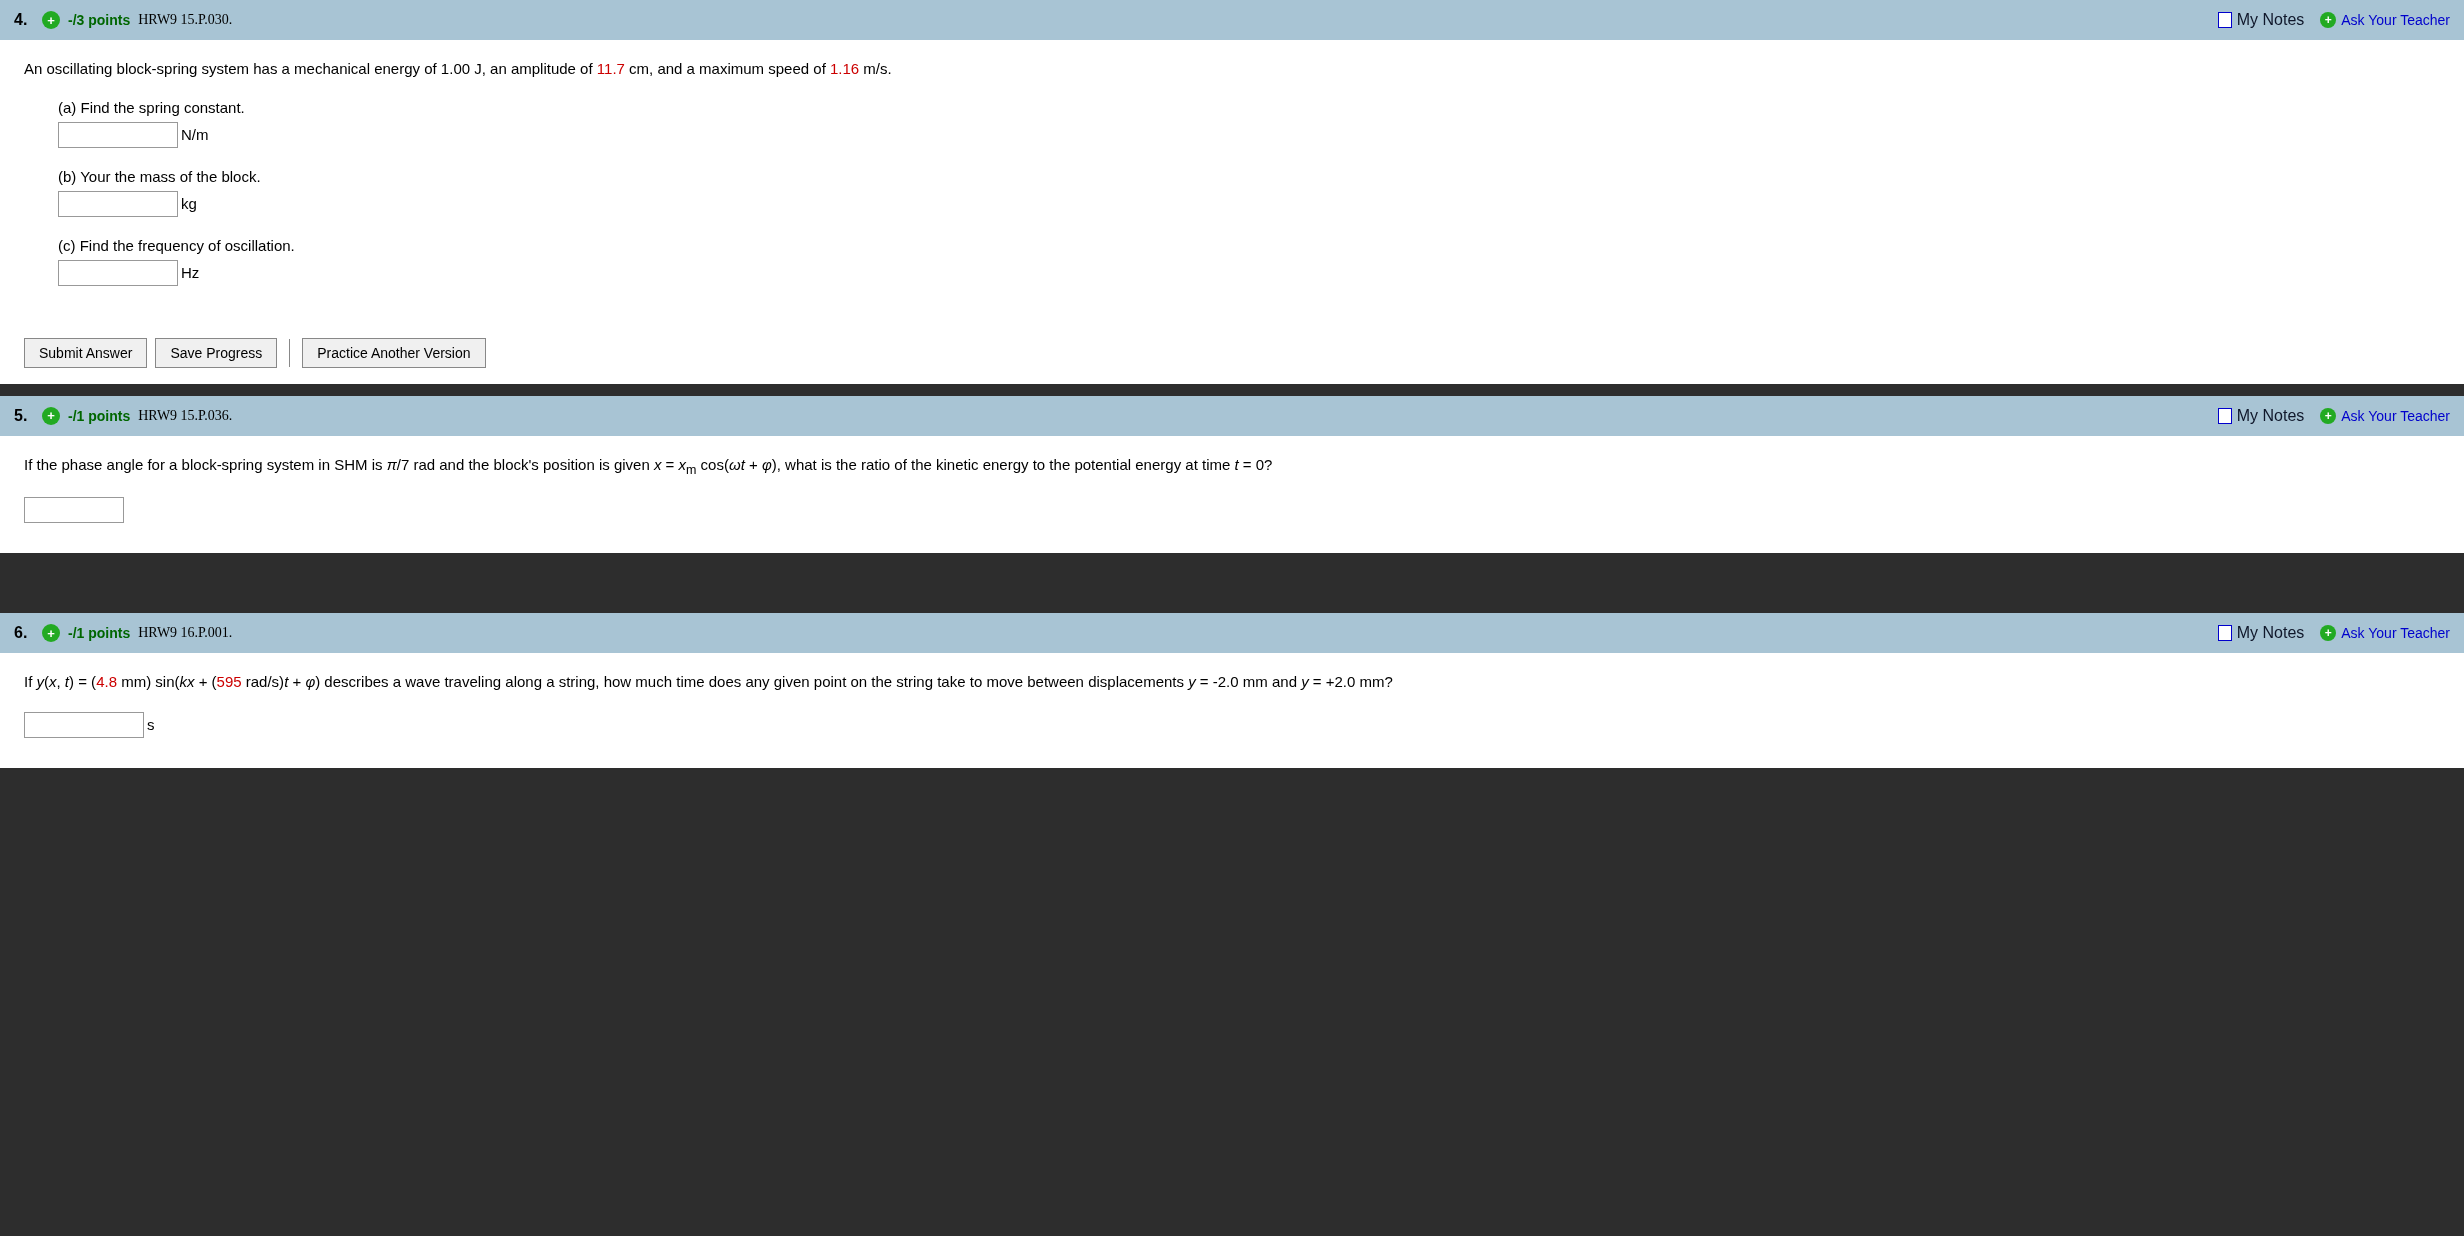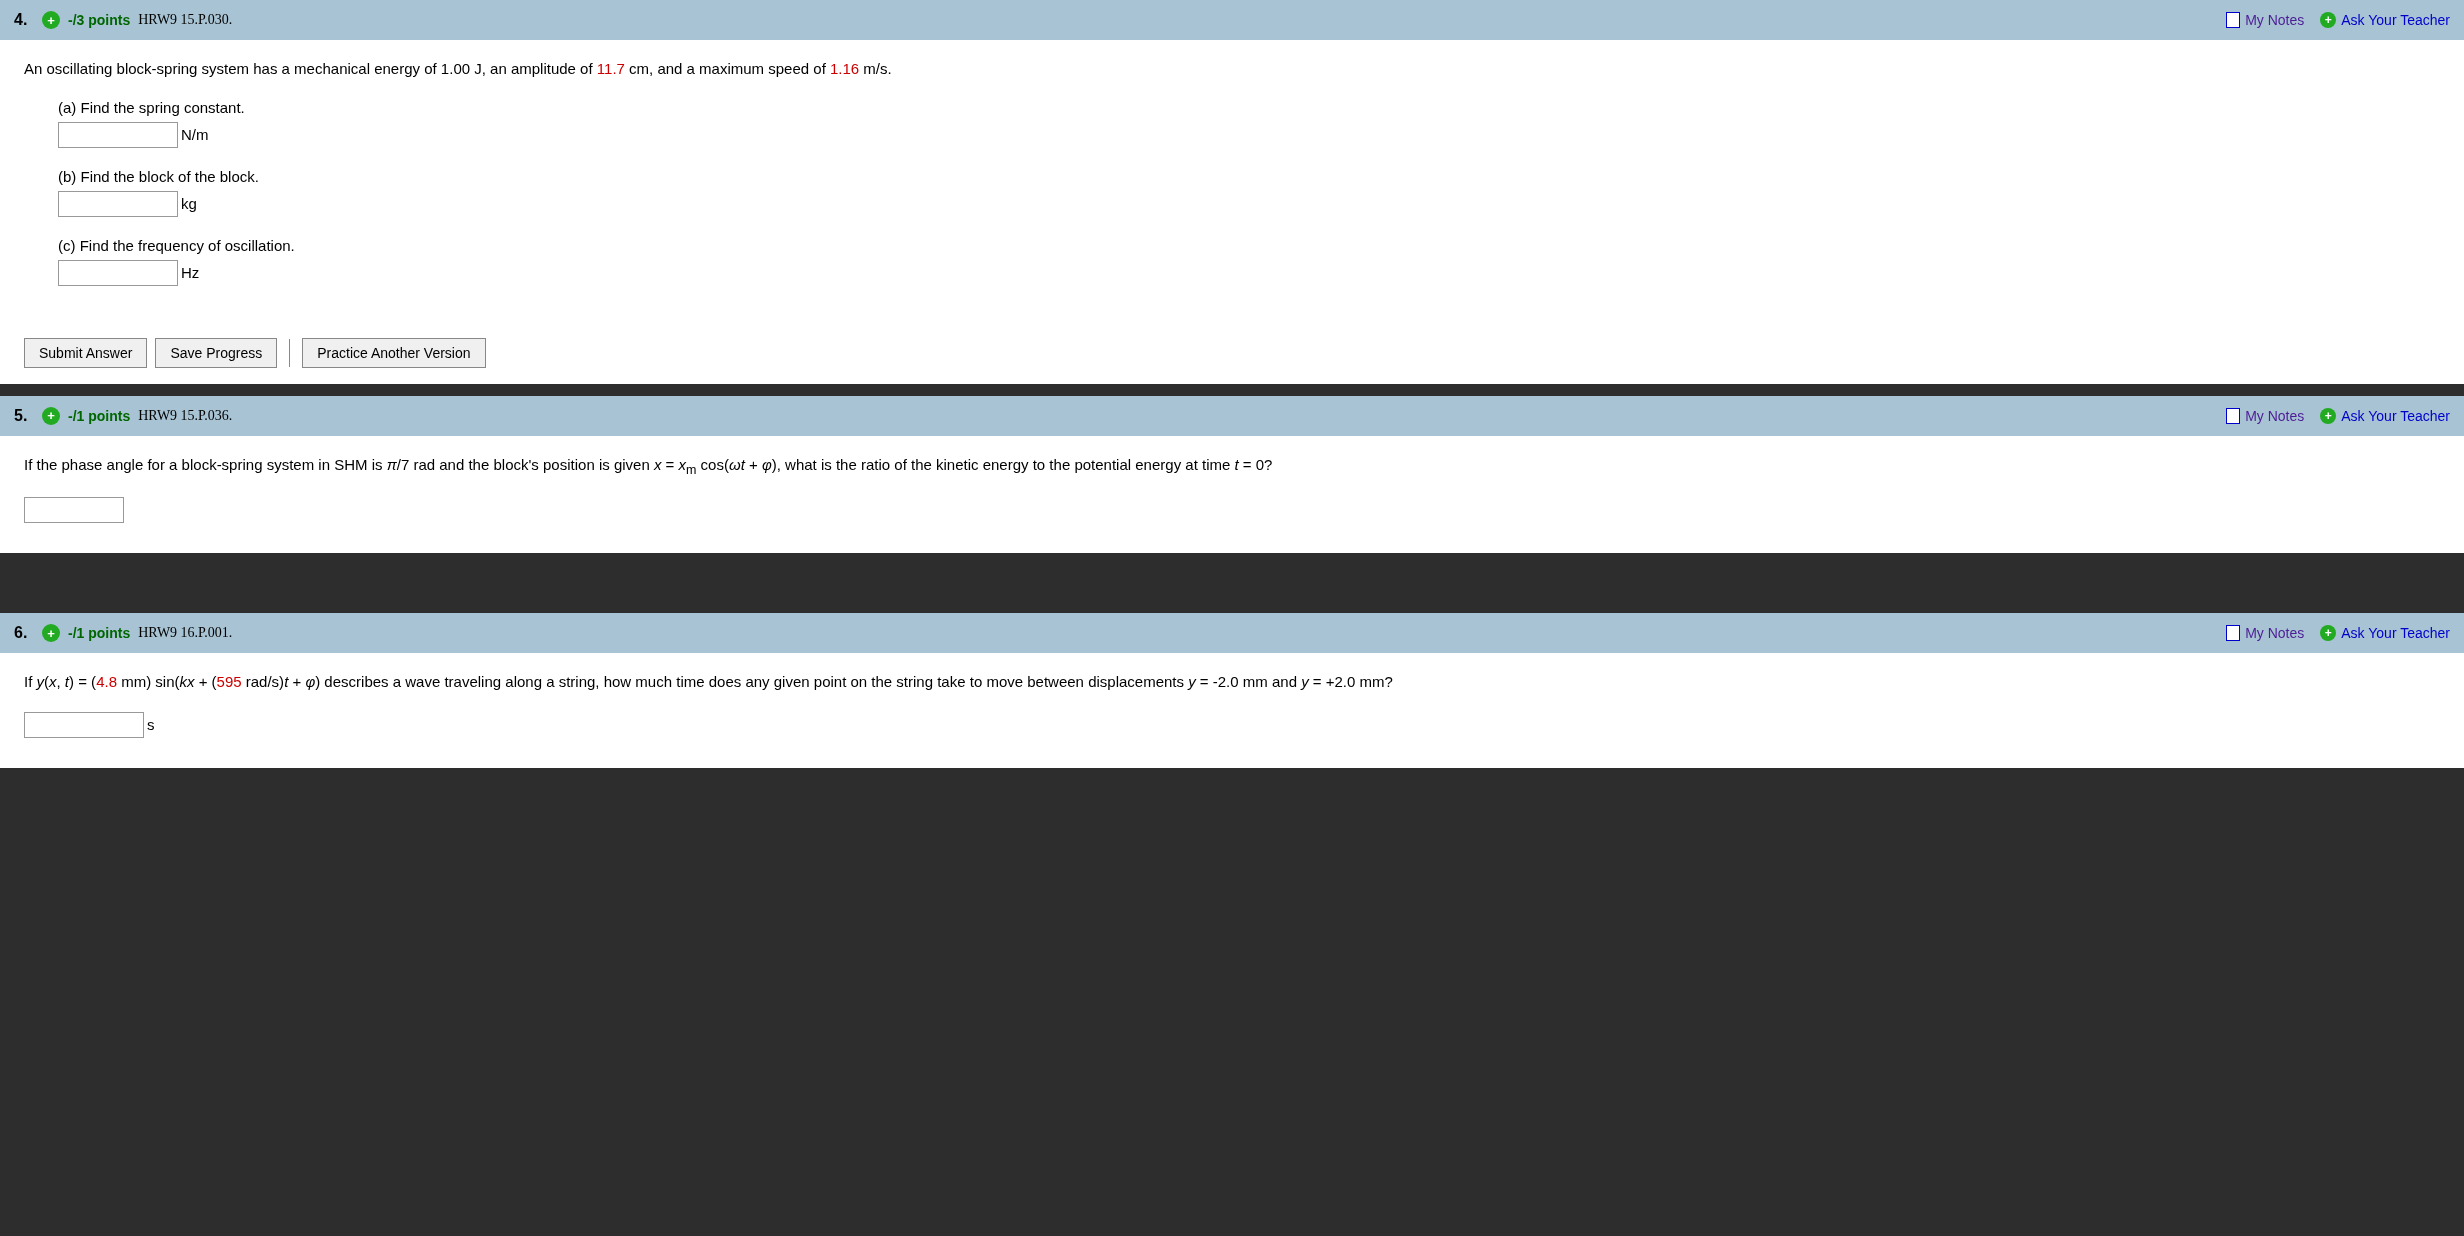--- a/index.html
+++ b/index.html
@@ -59,23 +59,24 @@
     }
 
     .header-right {
       display: flex;
       align-items: center;
       gap: 16px;
     }
 
     .my-notes-btn {
       display: flex;
+      align-items: center;
       gap: 5px;
-      color: #4c1d95;
-      font-size: 14px;
+      color: #0f172a;
+      font-size: 16px;
       cursor: pointer;
       text-decoration: none;
     }
 
     .notes-icon {
       width: 14px;
       height: 16px;
       border: 1.5px solid #0000cc;
       background: white;
       flex-shrink: 0;
@@ -239,21 +240,21 @@
 
     <div class="sub-question">
       <div class="sub-question-label">(a) Find the spring constant.</div>
       <div class="input-row">
         <input type="text" class="answer-input" style="">
         <span class="unit-label">N/m</span>
       </div>
     </div>
 
     <div class="sub-question">
-      <div class="sub-question-label">(b) Find the block of the block.</div>
+      <div class="sub-question-label">(b) Your the mass of the block.</div>
       <div class="input-row">
         <input type="text" class="answer-input" style="">
         <span class="unit-label">kg</span>
       </div>
     </div>
 
     <div class="sub-question">
       <div class="sub-question-label">(c) Find the frequency of oscillation.</div>
       <div class="input-row">
         <input type="text" class="answer-input" style="">

